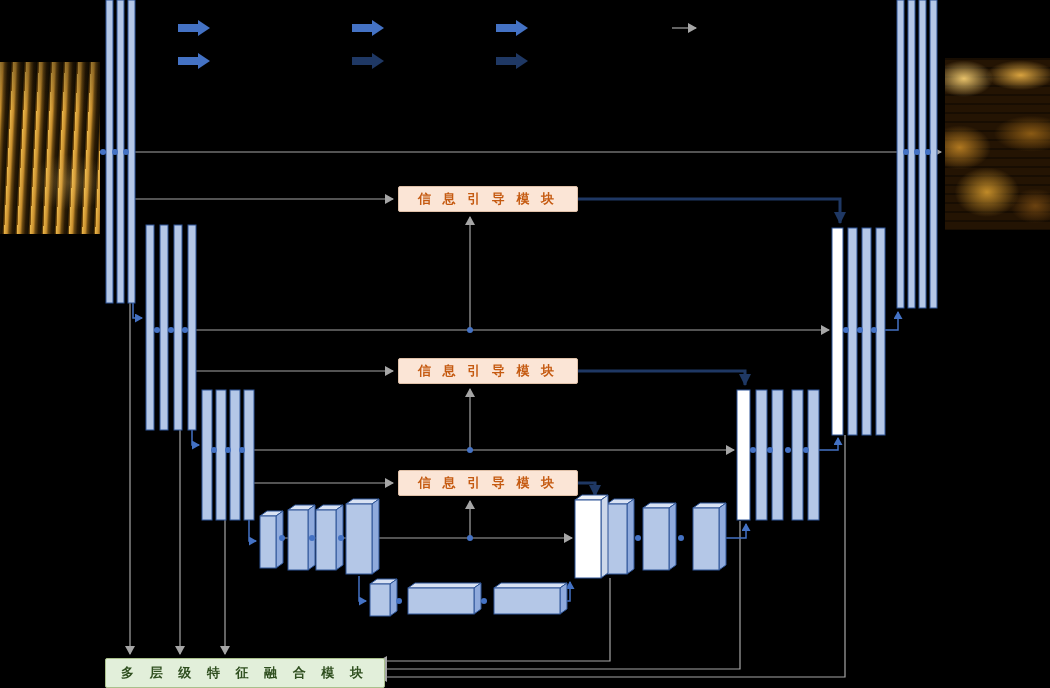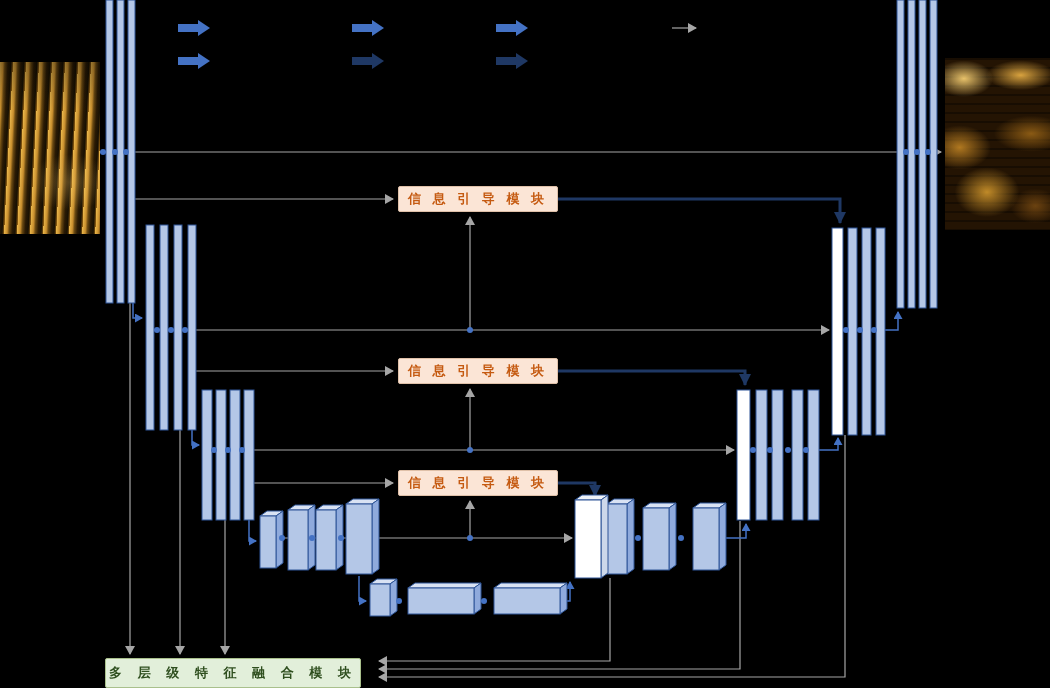--- a/index.html
+++ b/index.html
@@ -29,30 +29,30 @@
       radial-gradient(ellipse 40px 28px at 86% 86%, #6b4210, transparent 62%),
       repeating-linear-gradient(180deg, rgba(0,0,0,.35) 0 2px, transparent 2px 9px),
       #241403;
   }
   .module{
     position:absolute;display:flex;align-items:center;justify-content:center;
     box-sizing:border-box;font-weight:bold;font-size:13px;letter-spacing:4px;
     border-radius:2px;white-space:nowrap;
   }
   .guidance{
-    width:160px;height:26px;
+    width:180px;height:26px;
     background:var(--guidance-box-bg,#fbe5d6);
     border:1px solid var(--guidance-box-border,#dfc0a8);
     color:var(--guidance-box-text,#c55a11);
   }
   #guidance-1{left:398px;top:186px;}
   #guidance-2{left:398px;top:358px;}
   #guidance-3{left:398px;top:470px;}
   #fusion-module{
-    left:105px;top:658px;width:256px;height:30px;letter-spacing:6px;
+    left:105px;top:658px;width:280px;height:30px;letter-spacing:6px;
     background:var(--fusion-box-bg,#e2efda);
     border:1px solid var(--fusion-box-border,#a9c08c);
     color:var(--fusion-box-text,#2f4f1f);
   }
   
   .bar{fill:var(--layer-fill,#b4c7e7);stroke:var(--layer-border,#2e5597);stroke-width:1;}
   .bar-white{fill:var(--white-layer,#fff);stroke:var(--layer-border,#2e5597);stroke-width:1;}
   .face-front{fill:var(--layer-fill,#b4c7e7);stroke:var(--layer-border,#2e5597);stroke-width:1;}
   .face-top{fill:#d9e2f3;stroke:var(--layer-border,#2e5597);stroke-width:1;}
   .face-side{fill:#8faadc;stroke:var(--layer-border,#2e5597);stroke-width:1;}

